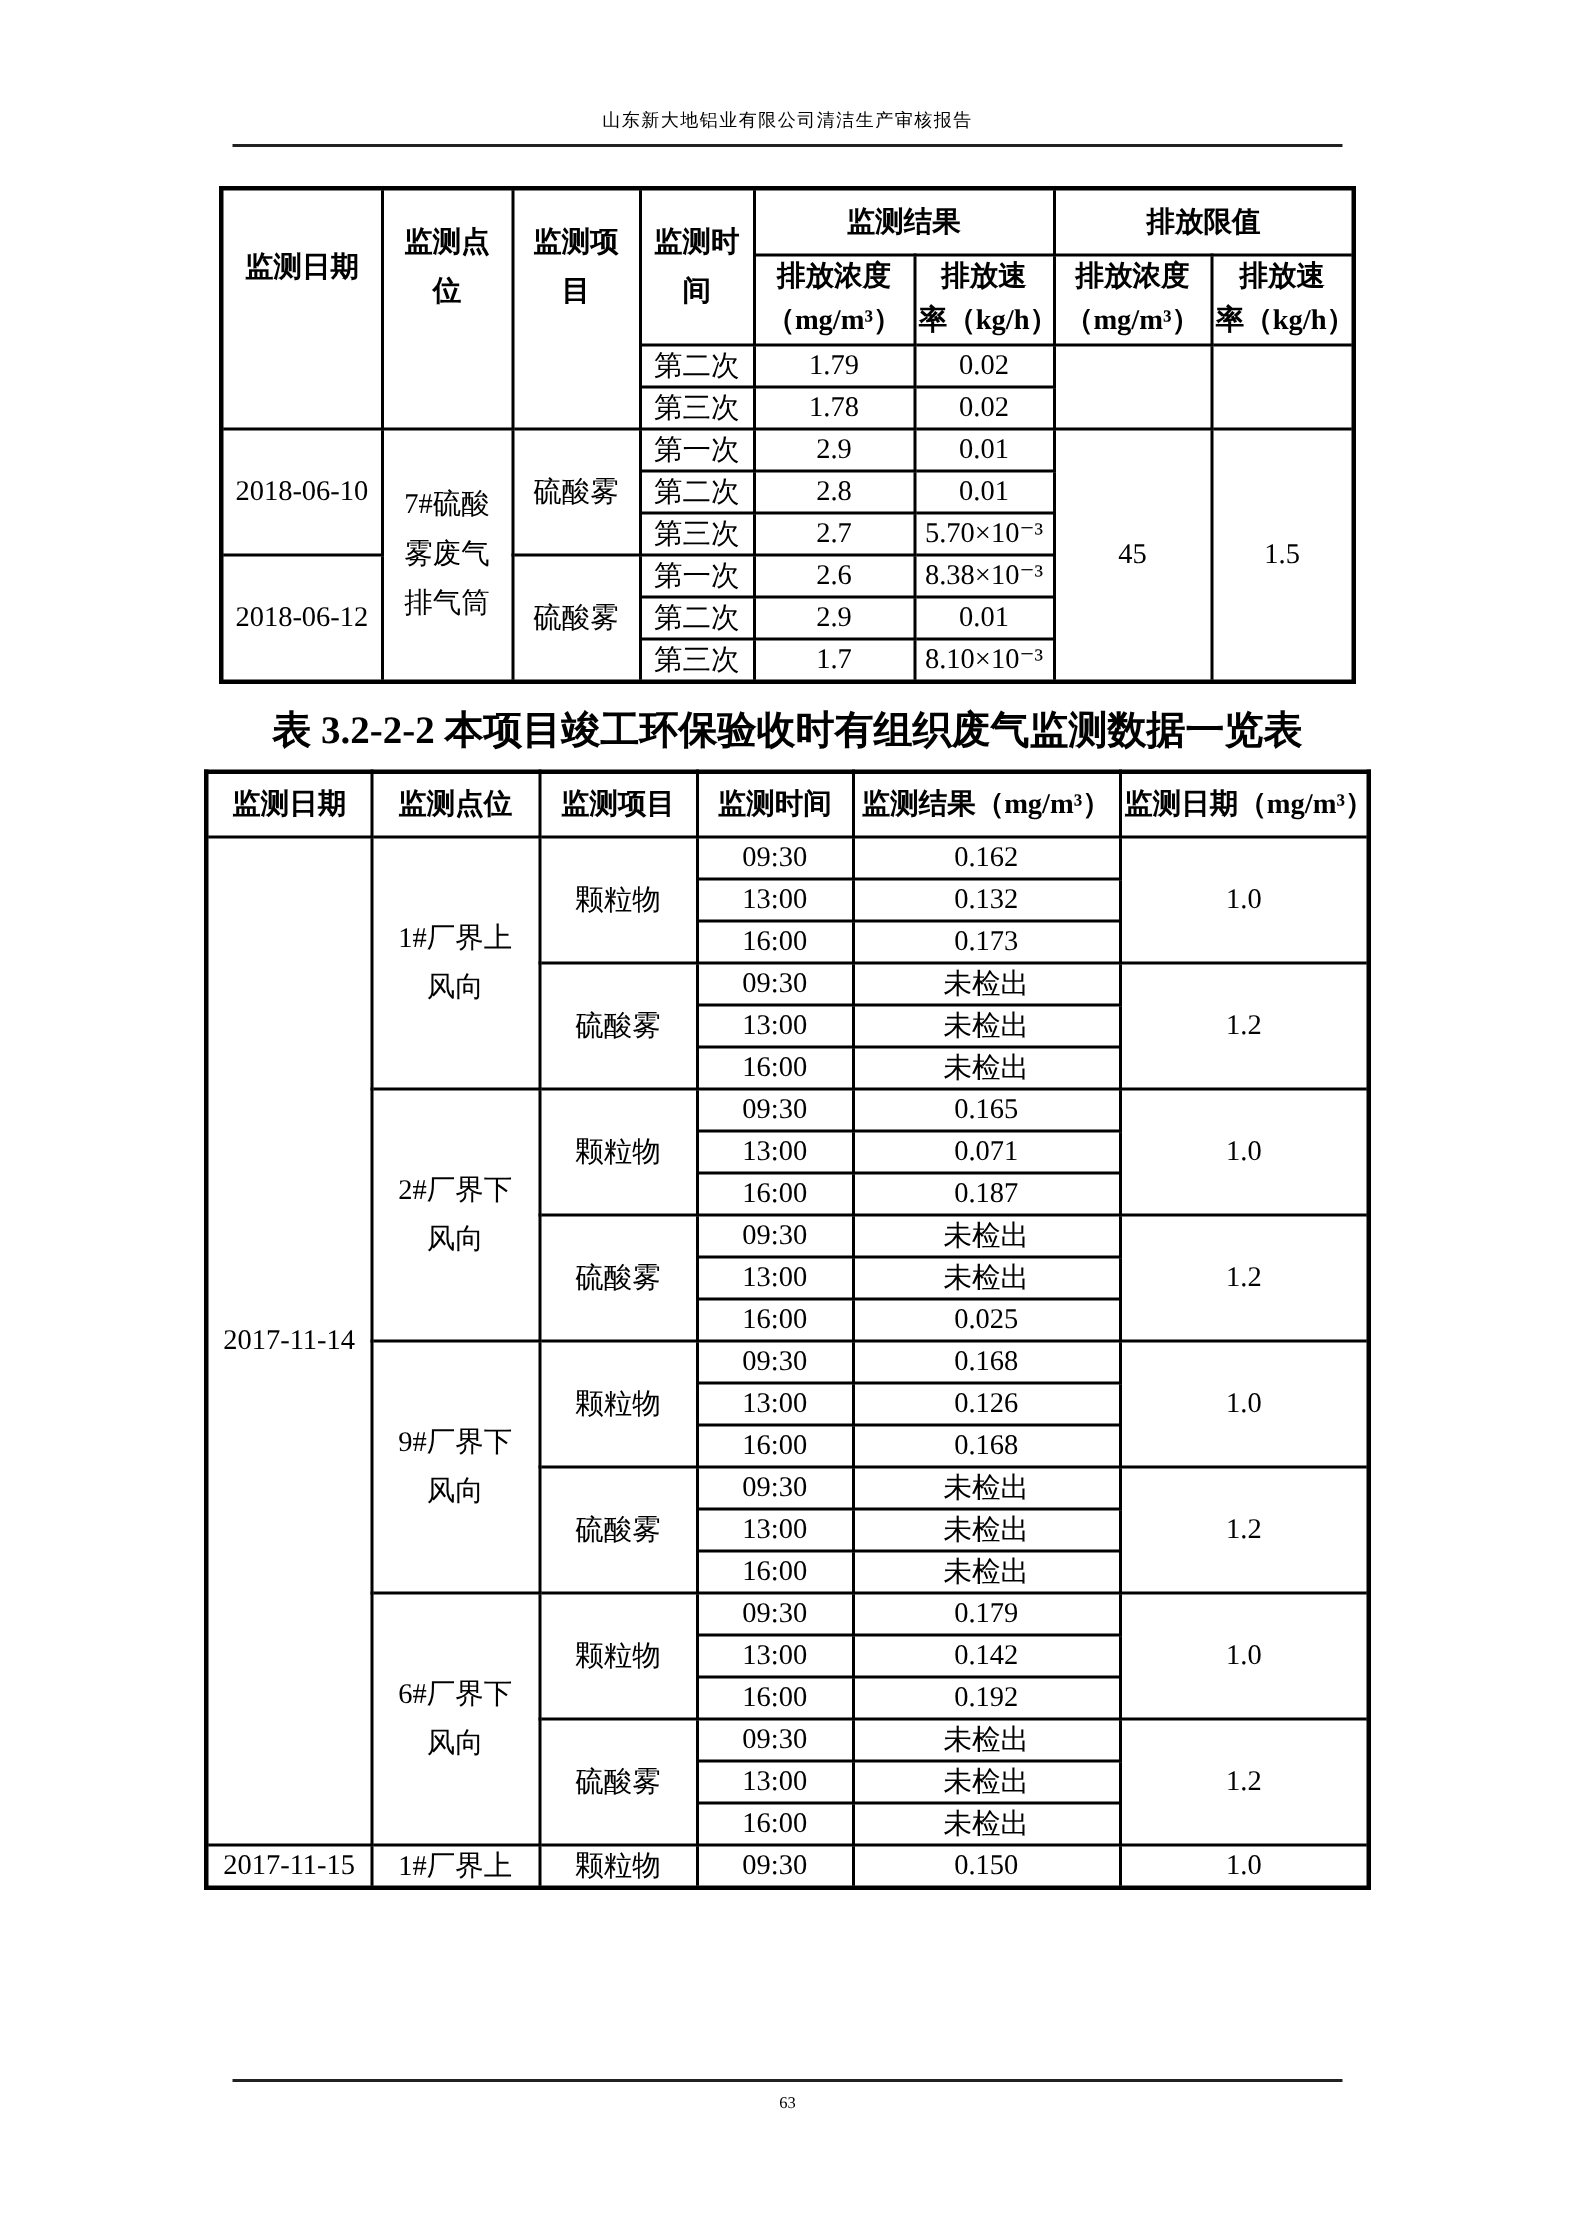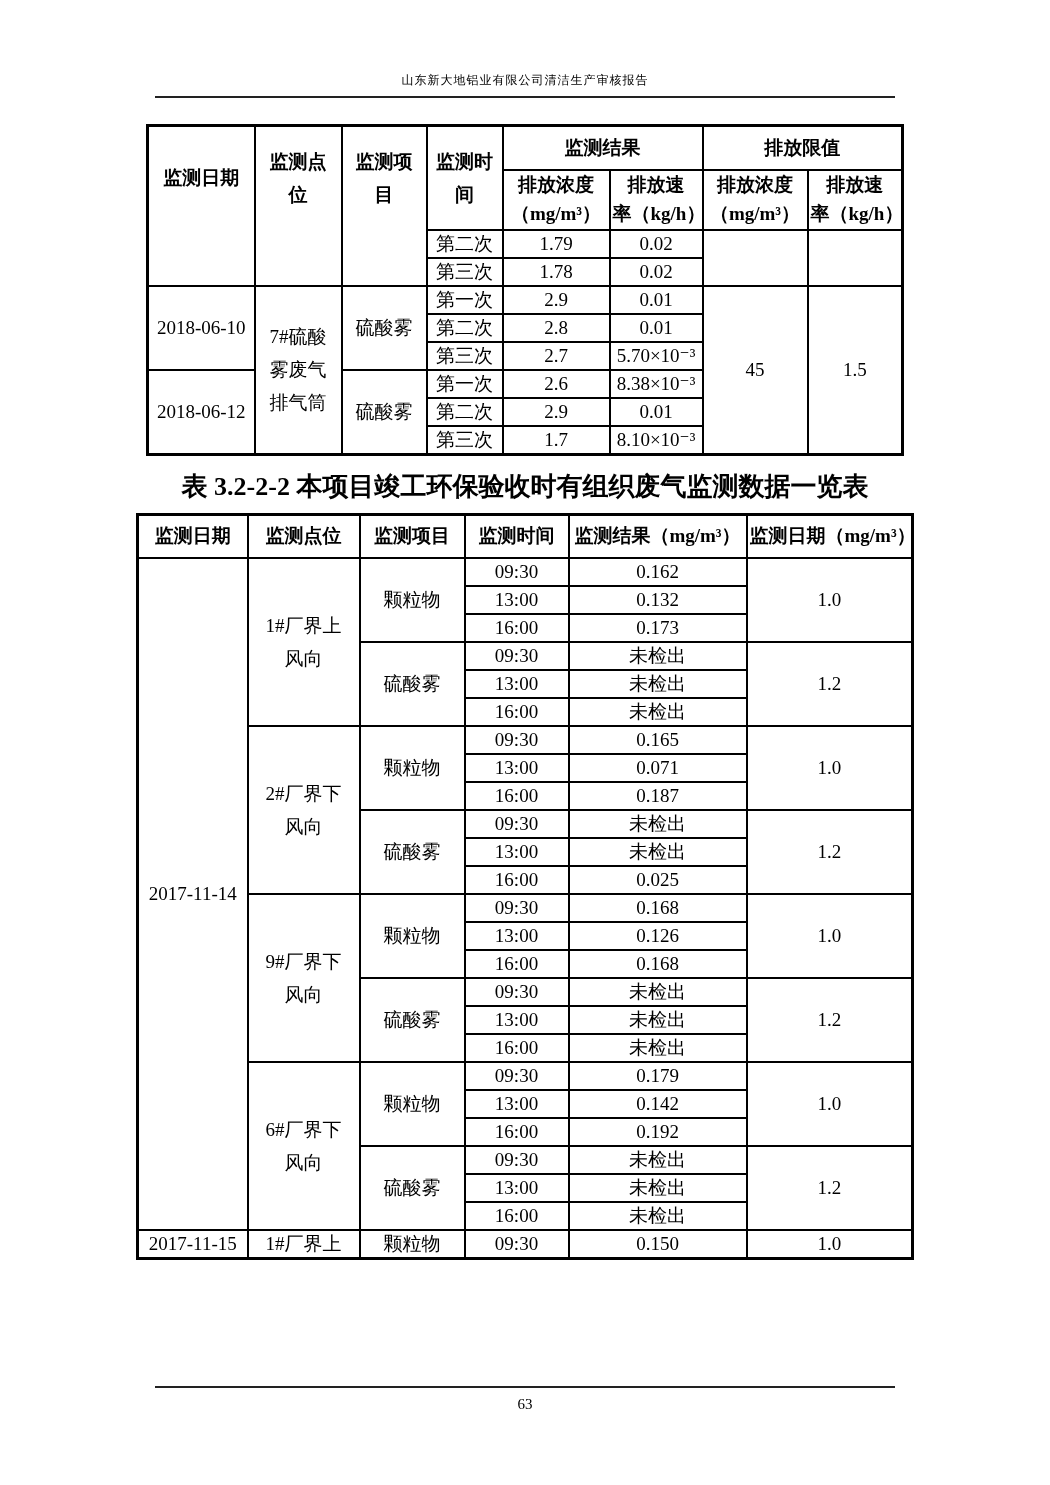--- a/index.html
+++ b/index.html
@@ -15,21 +15,21 @@
      font-size:19px;overflow:hidden;white-space:nowrap;}
   .t1{width:755px;margin-top:26px;}
   .t2{width:775px;}
   .bold{font-weight:bold;}
   .h44{height:44px}.h60{height:60px}.h28{height:28px}
   .raise{padding-bottom:56px;}
   .line{display:block;line-height:1.75;}
   .subline{display:block;line-height:1.5;}
   .caption{text-align:center;font-weight:bold;font-size:26px;margin:13px 0 9px;}
   .footer-rule{position:absolute;left:155px;top:1386px;width:740px;border-top:2px solid #222;}
-  .page-num{position:absolute;left:0;top:1396px;width:100%;text-align:center;font-size:15px;}
+  .page-num{position:absolute;left:0;top:1396px;width:100%;text-align:center;font-size:11px;}
 </style>
 </head>
 <body>
 
 <div class="doc-header">山东新大地铝业有限公司清洁生产审核报告</div>
 <div class="header-rule"></div>
 
 <table class="t1">
   <colgroup>
     <col style="width:107px">

